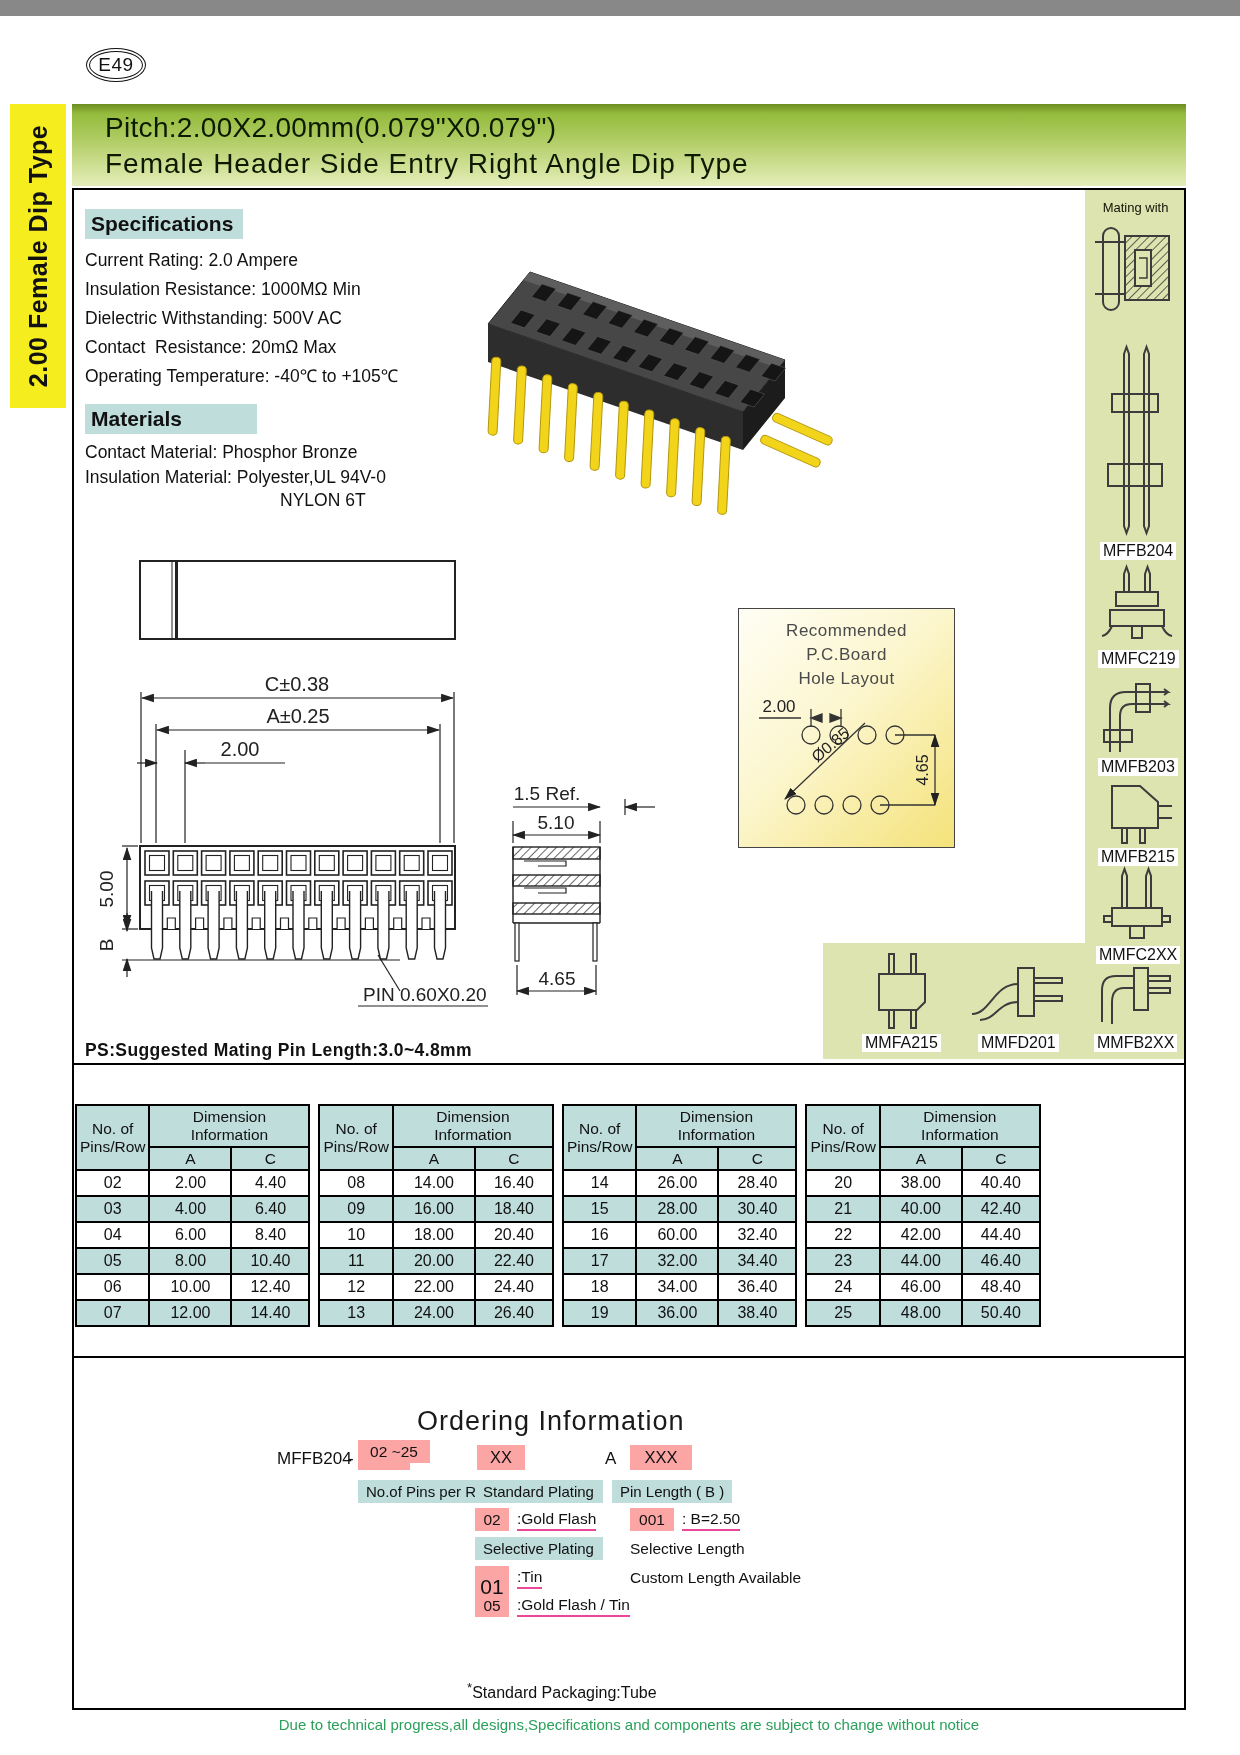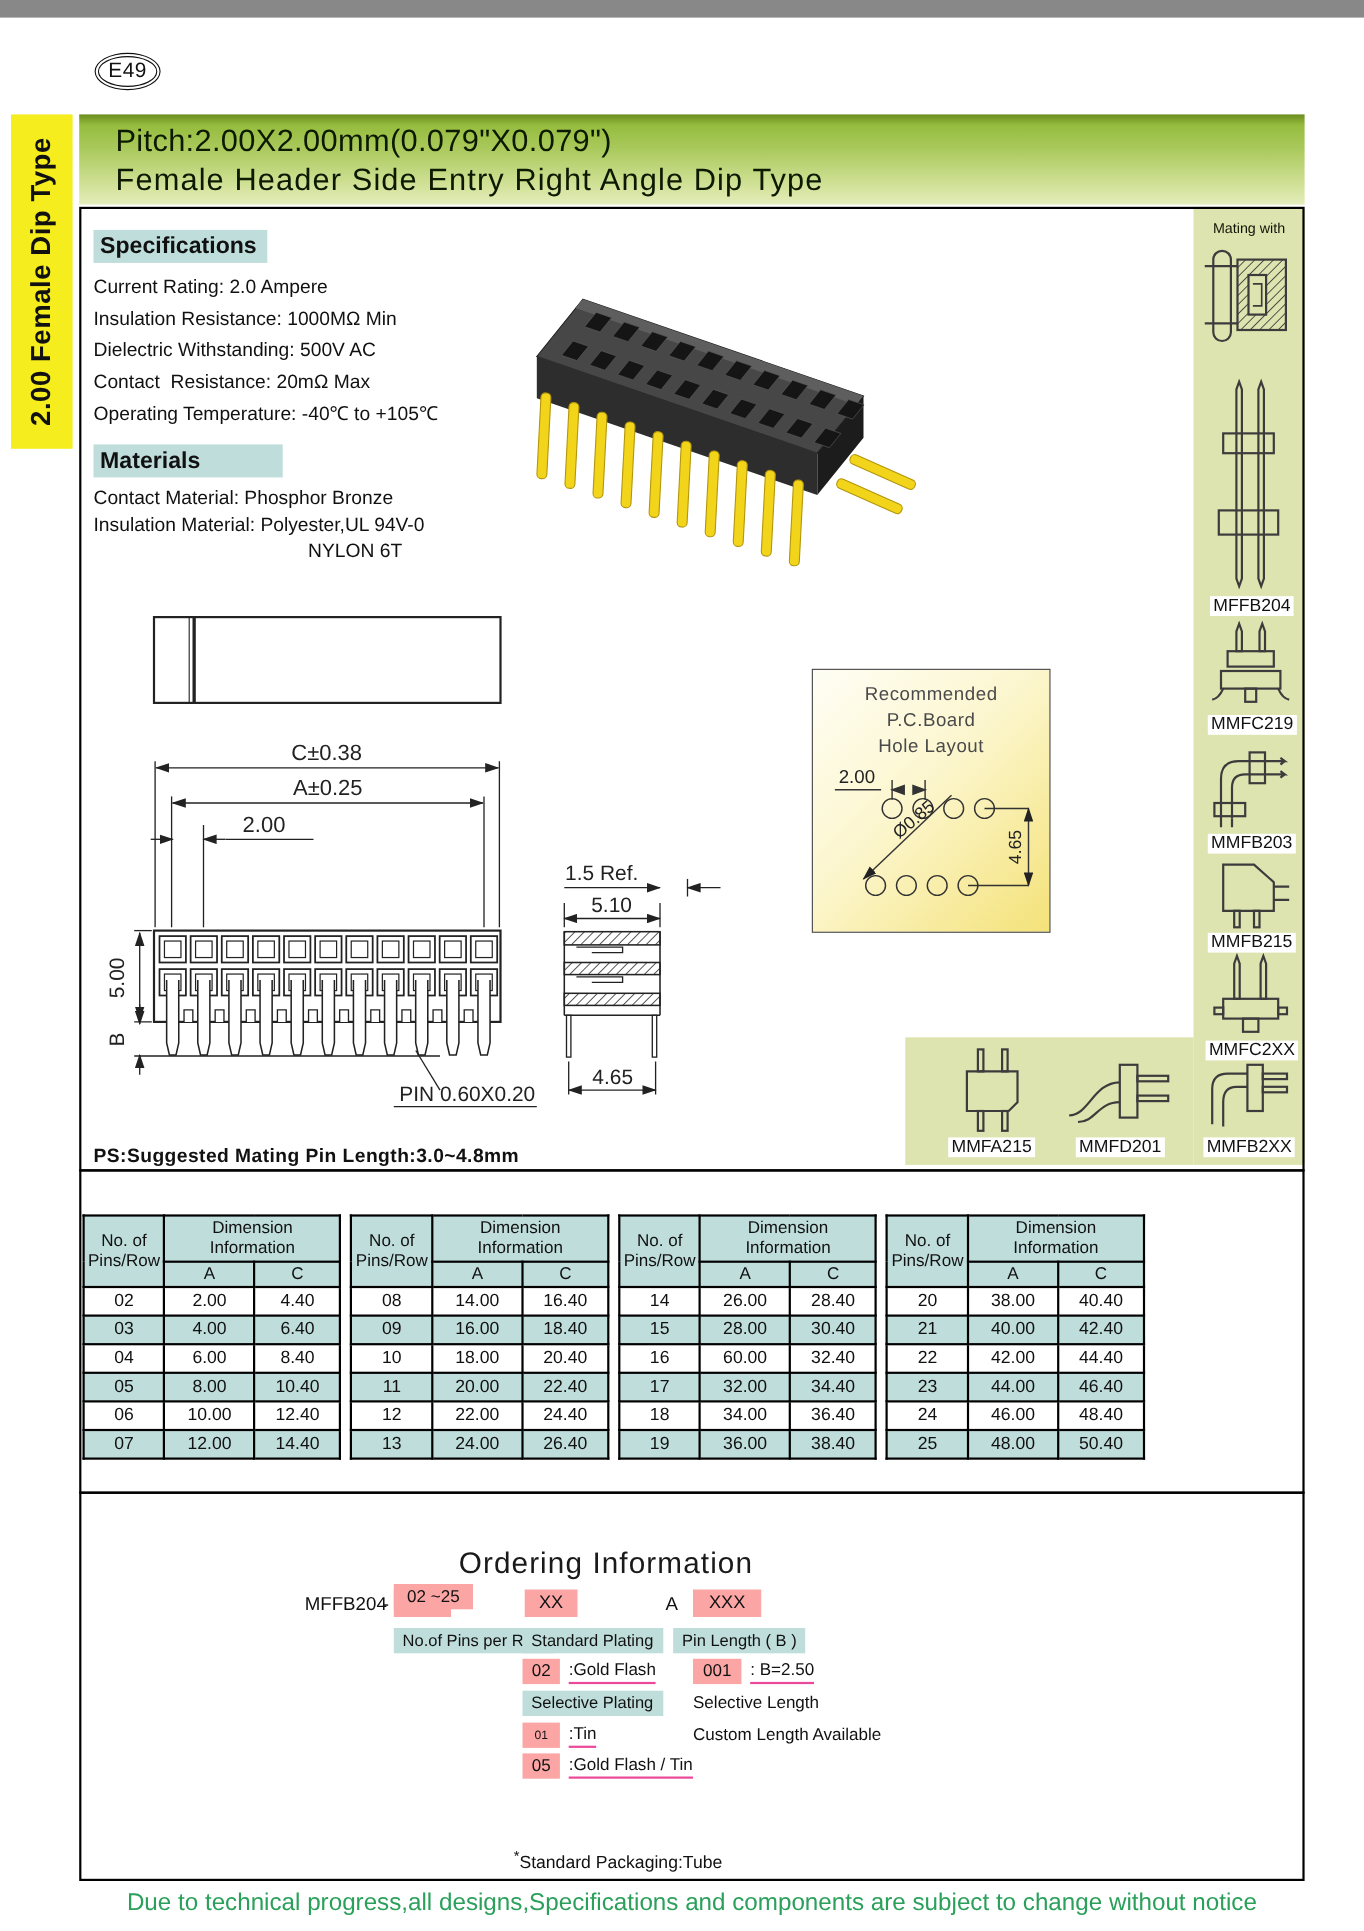--- a/index.html
+++ b/index.html
@@ -47,21 +47,21 @@
   .dimtable tr.alt td{background:#bedddb}
   .dimtable .cp{width:66px}.dimtable .ca{width:82px}.dimtable .cc{width:78px}
   
   .ord-title{font-size:27px;letter-spacing:1px;color:#1a1a1a}
   .gray-box{background:#fca5a5;text-align:center;font-size:16.5px;color:#111;
             display:flex;align-items:center;justify-content:center}
   .t-chip{background:#bedddb;font-size:15px;padding:3px 8px;display:inline-block;white-space:nowrap}
   .u-lbl{font-size:15.5px;border-bottom:2px solid #ec4899;padding-bottom:1px;white-space:nowrap}
   .p-lbl{font-size:15.5px;white-space:nowrap}
   .foot-note{font-size:16px;color:#111}
-  .disclaimer{left:72px;top:1700px;width:1114px;text-align:center;font-size:22px;color:#2aa05a}
+  .disclaimer{left:72px;top:1700px;width:1114px;text-align:center;font-size:15px;color:#2aa05a}
   svg text{font-family:"Liberation Sans",sans-serif;fill:#222}
 </style>
 </head>
 <body>
 
 <svg width="0" height="0" style="position:absolute">
   <defs>
     <marker id="ae" viewBox="0 0 12 8" markerWidth="13" markerHeight="9" refX="11" refY="4" orient="auto" markerUnits="userSpaceOnUse">
         <path d="M0 0L12 4L0 8z" fill="#222"></path>
       </marker>
@@ -611,21 +611,21 @@
   <div class="abs gray-box" style="left:358px;top:1424px;width:72px;height:23px;font-size:15.5px">02 ~25</div>
 
   <div class="abs" style="left:475px;top:1464px">
     <span class="t-chip" style="min-width:128px">Standard Plating</span>
   </div>
   <div class="abs gray-box" style="left:475px;top:1492px;width:34px;height:23px;font-size:15.5px">02</div>
   <div class="abs u-lbl" style="left:517px;top:1494px">:Gold Flash</div>
   <div class="abs" style="left:475px;top:1521px">
     <span class="t-chip" style="min-width:128px">Selective Plating</span>
   </div>
-  <div class="abs gray-box" style="left:475px;top:1550px;width:34px;height:23px;font-size:11px">01</div>
+  <div class="abs gray-box" style="left:475px;top:1550px;width:34px;height:41px;font-size:21px">01</div>
   <div class="abs u-lbl" style="left:517px;top:1552px">:Tin</div>
   <div class="abs gray-box" style="left:475px;top:1578px;width:34px;height:23px;font-size:15.5px">05</div>
   <div class="abs u-lbl" style="left:517px;top:1580px">:Gold Flash / Tin</div>
 
   <div class="abs" style="left:612px;top:1464px">
     <span class="t-chip" style="min-width:120px">Pin Length ( B )</span>
   </div>
   <div class="abs gray-box" style="left:630px;top:1492px;width:44px;height:23px;font-size:15.5px">001</div>
   <div class="abs u-lbl" style="left:682px;top:1494px">: B=2.50</div>
   <div class="abs p-lbl" style="left:630px;top:1524px">Selective Length</div>

